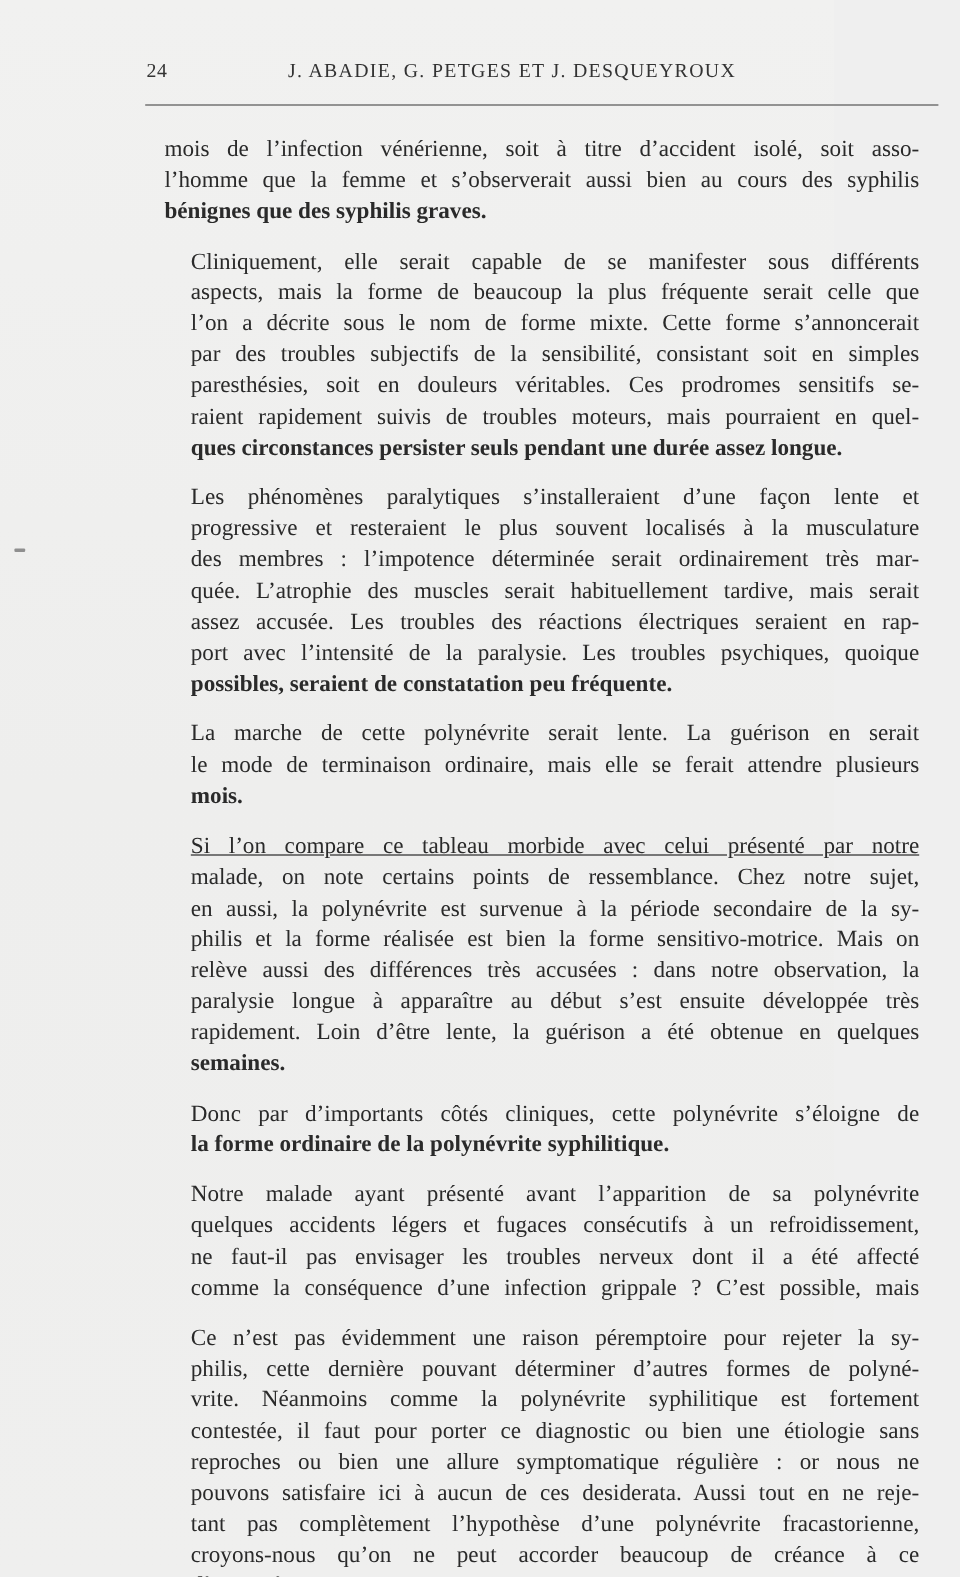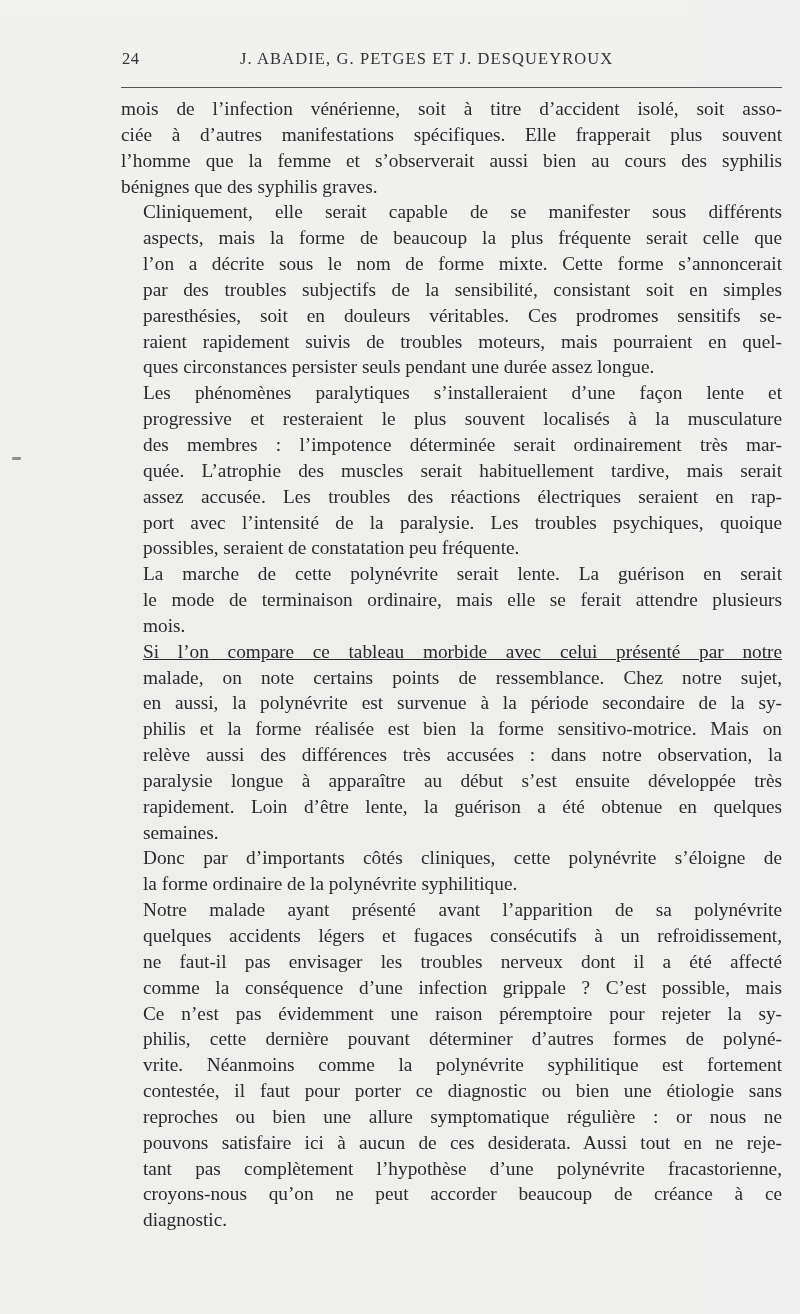--- a/index.html
+++ b/index.html
@@ -55,35 +55,36 @@
     position: absolute;
     top: 96px;
     left: 121px;
     width: 661px;
     font-size: 19.3px;
     line-height: 25.85px;
     text-align: justify;
     color: #2a2a2a;
   }
   .para {
-    margin: 0;
+    margin: 16px;
     text-indent: 0;
   }
   .para.indent {
     text-indent: 22px;
   }
   .line {
     display: block;
     text-align: justify;
     text-align-last: justify;
     white-space: nowrap;
     height: 25.85px;
   }
   .line.last {
     text-align-last: left;
+    font-weight: bold;
   }
   .margin-mark {
     position: absolute;
     left: 12px;
     top: 457px;
     width: 9px;
     height: 3px;
     background: #666;
     border-radius: 1px;
     opacity: 0.7;
@@ -96,21 +97,20 @@
   <div class="running-head">
     <span class="page-number">24</span>
     <span class="running-title">J. ABADIE, G. PETGES ET J. DESQUEYROUX</span>
   </div>
   <div class="head-rule"></div>
   <div class="margin-mark"></div>
 
   <div class="body-text" id="body-text">
       <div class="para">
         <span class="line">mois de l’infection vénérienne, soit à titre d’accident isolé, soit asso-</span>
-        <span class="line">ciée à d’autres manifestations spécifiques. Elle frapperait plus souvent</span>
         <span class="line">l’homme que la femme et s’observerait aussi bien au cours des syphilis</span>
         <span class="line last">bénignes que des syphilis graves.</span>
       </div>
       <div class="para indent">
         <span class="line" style="text-indent: 22px;">Cliniquement, elle serait capable de se manifester sous différents</span>
         <span class="line">aspects, mais la forme de beaucoup la plus fréquente serait celle que</span>
         <span class="line">l’on a décrite sous le nom de forme mixte. Cette forme s’annoncerait</span>
         <span class="line">par des troubles subjectifs de la sensibilité, consistant soit en simples</span>
         <span class="line">paresthésies, soit en douleurs véritables. Ces prodromes sensitifs se-</span>
         <span class="line">raient rapidement suivis de troubles moteurs, mais pourraient en quel-</span>

